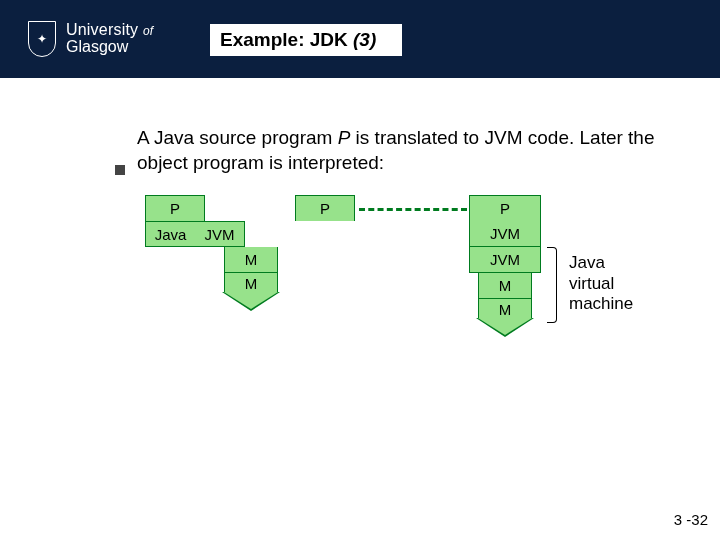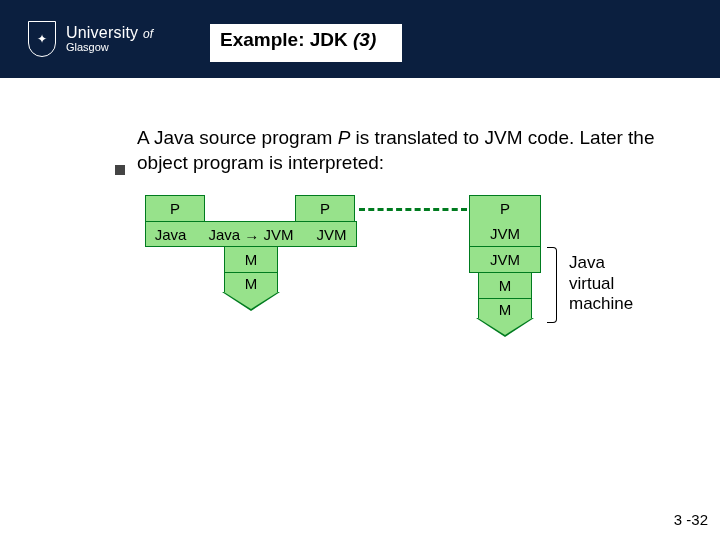--- a/index.html
+++ b/index.html
@@ -39,29 +39,29 @@
   }
   .logo .uni-text {
     line-height: 1.05;
   }
   .logo .uni-text .line1 {
     font-size: 16px;
     letter-spacing: 0.2px;
   }
   .logo .uni-text .line1 .small { font-size: 12px; font-style: italic; }
   .logo .uni-text .line2 {
-    font-size: 11px;
+    font-size: 16px;
     font-weight: 400;
   }
   .title-box {
     position: absolute;
     left: 210px;
     top: 24px;
     background: #fff;
-    padding: 5px 26px 11px 10px;
+    padding: 5px 26px 5px 10px;
     font-size: 19px;
     font-weight: 700;
     color: #000;
   }
   .title-box .part-italic { font-style: italic; }
   .content {
     padding: 48px 40px 0 115px;
     position: relative;
   }
   .bullet-row {
@@ -204,21 +204,20 @@
   <div class="diagram-area">
 
     <div class="tombstone" style="left:30px; top:2px;">
       <div class="row1">
         <div class="cell head" style="width:60px;">P</div>
         <div style="width:90px;"></div>
         <div class="cell head" style="width:60px;">P</div>
       </div>
       <div class="row1">
         <div class="cell" style="width:50px;height:26px;border-right:none;">Java</div>
-        <div class="cell" style="width:112px;height:26px;border-left:none;border-right:none;">Java → JVM</div>
         <div class="cell" style="width:50px;height:26px;border-left:none;">JVM</div>
       </div>
       <div class="cell leg" style="margin-left:79px;">M</div>
       <div style="position:relative;margin-left:79px;width:54px;">
         <div class="cell" style="width:54px;height:20px;border-top:none;border-bottom:none;">M</div>
         <div class="leg-v"></div>
       </div>
     </div>
 
     <div class="dashes" style="left:244px; top:15px; width:108px;"></div>

